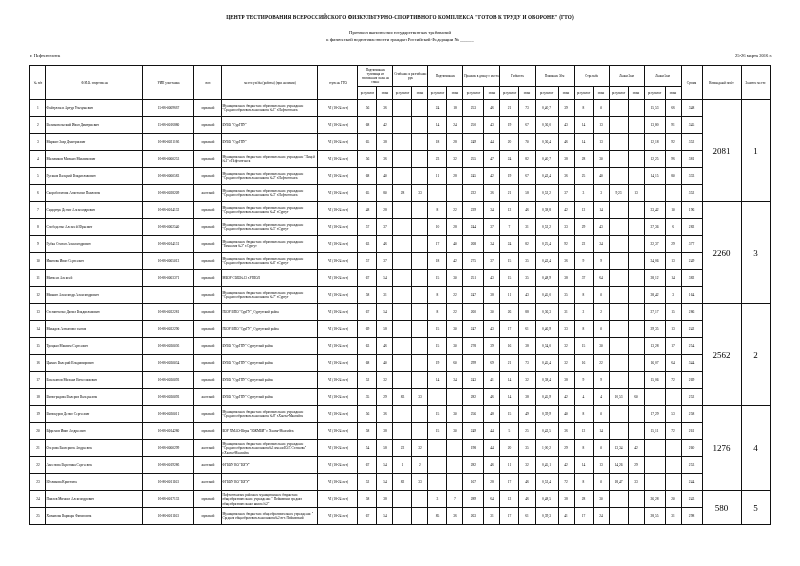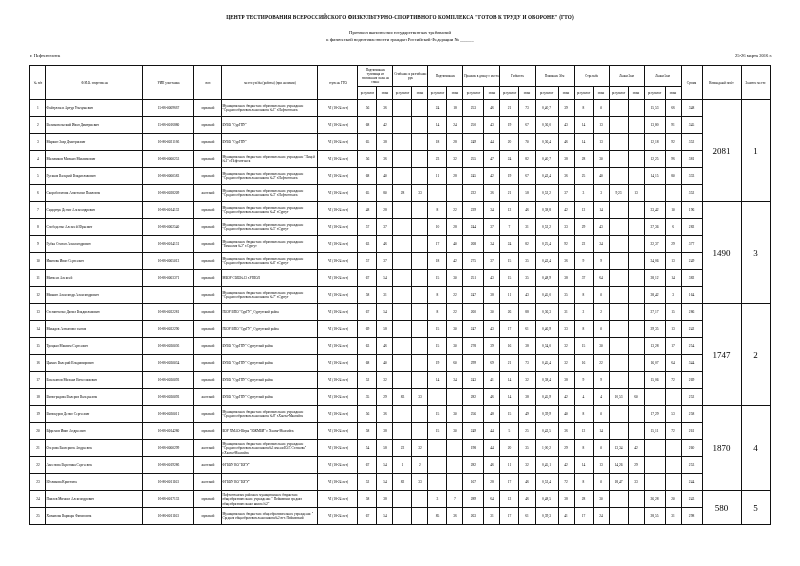--- a/index.html
+++ b/index.html
@@ -398,21 +398,21 @@
           <td class="c-pts">46</td>
           <td class="c-res">0,38,8</td>
           <td class="c-pts">42</td>
           <td class="c-res">12</td>
           <td class="c-pts">14</td>
           <td class="c-res"></td>
           <td class="c-pts"></td>
           <td class="c-res">33,42</td>
           <td class="c-pts">10</td>
           <td class="c-sum">196</td>
-          <td class="c-team" rowspan="6">1490</td>
+          <td class="c-team" rowspan="6">2260</td>
           <td class="c-place" rowspan="6">3</td>
         </tr>
         <tr>
           <td class="c-num">8</td>
           <td class="c-name">Слободенко Алексей Юрьевич</td>
           <td class="c-id">16-86-0002540</td>
           <td class="c-sex">мужской</td>
           <td class="c-org">Муниципальное бюджетное образовательное учреждение "Средняя образовательная школа №5" г.Сургут</td>
           <td class="c-step">VI (18-24 лет)</td>
           <td class="c-res">57</td>
@@ -562,21 +562,21 @@
           <td class="c-pts">88</td>
           <td class="c-res">0,36,3</td>
           <td class="c-pts">31</td>
           <td class="c-res">2</td>
           <td class="c-pts">2</td>
           <td class="c-res"></td>
           <td class="c-pts"></td>
           <td class="c-res">27,17</td>
           <td class="c-pts">15</td>
           <td class="c-sum">286</td>
-          <td class="c-team" rowspan="6">1747</td>
+          <td class="c-team" rowspan="6">2562</td>
           <td class="c-place" rowspan="6">2</td>
         </tr>
         <tr>
           <td class="c-num">14</td>
           <td class="c-name">Макадов Алтынмяо сынов</td>
           <td class="c-id">16-86-0032290</td>
           <td class="c-sex">мужской</td>
           <td class="c-org">ГБОУ ВПО "СурГУ", Сургутский район</td>
           <td class="c-step">VI (18-24 лет)</td>
           <td class="c-res">69</td>
@@ -726,21 +726,21 @@
           <td class="c-pts">49</td>
           <td class="c-res">0,39,9</td>
           <td class="c-pts">40</td>
           <td class="c-res">8</td>
           <td class="c-pts">0</td>
           <td class="c-res"></td>
           <td class="c-pts"></td>
           <td class="c-res">17,29</td>
           <td class="c-pts">53</td>
           <td class="c-sum">258</td>
-          <td class="c-team" rowspan="5">1870</td>
+          <td class="c-team" rowspan="5">1276</td>
           <td class="c-place" rowspan="5">4</td>
         </tr>
         <tr>
           <td class="c-num">20</td>
           <td class="c-name">Ефремов Иван Андреевич</td>
           <td class="c-id">16-86-0014280</td>
           <td class="c-sex">мужской</td>
           <td class="c-org">БОУ ХМАО-Югры "ЮКМБИ" г. Ханты-Мансийск</td>
           <td class="c-step">VI (18-24 лет)</td>
           <td class="c-res">58</td>

